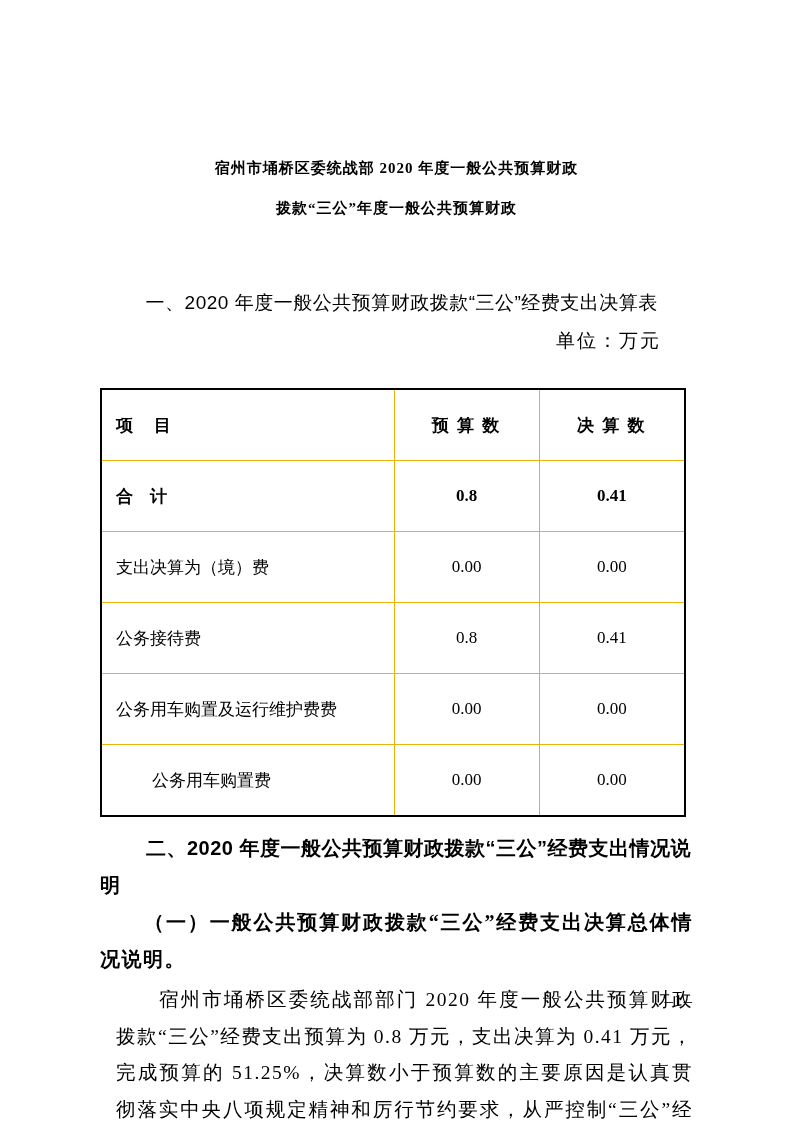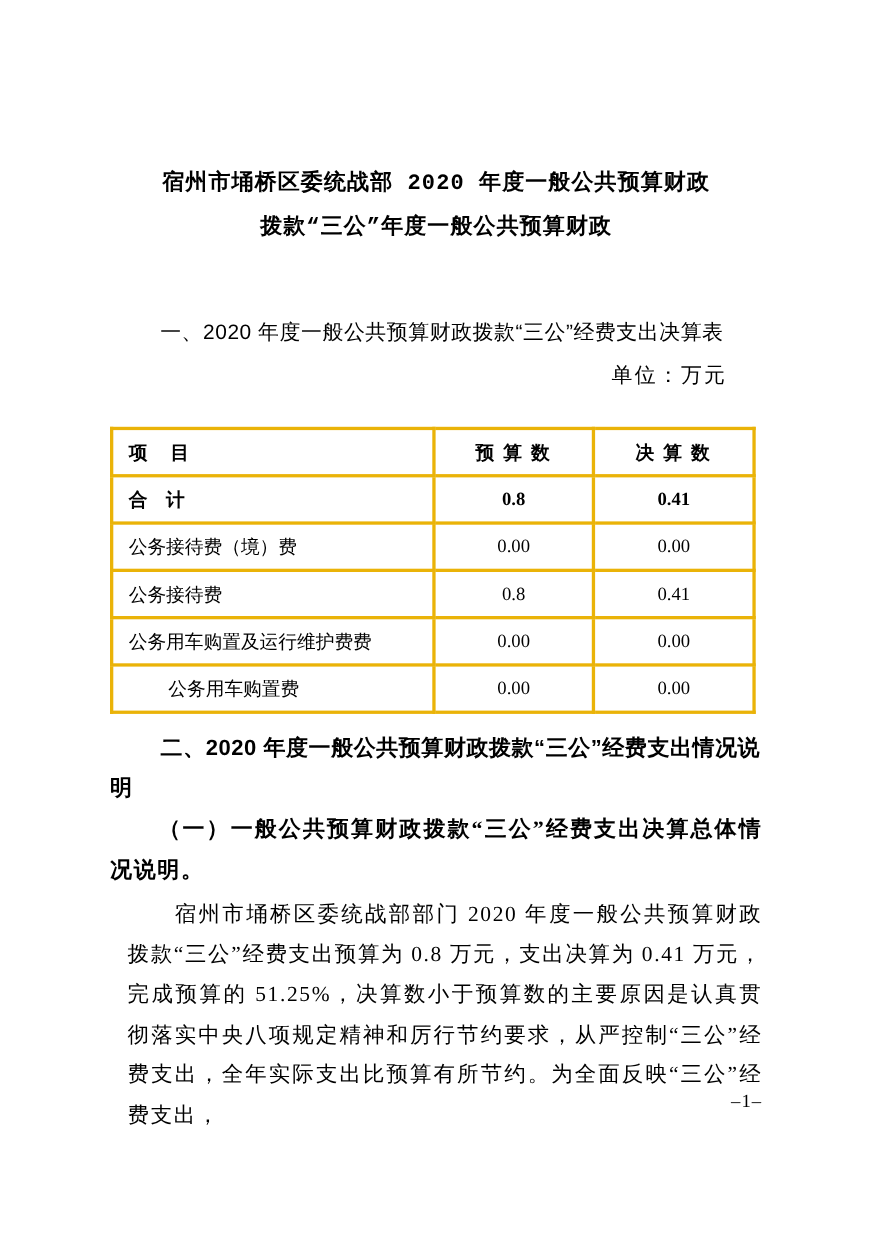--- a/index.html
+++ b/index.html
@@ -18,23 +18,23 @@
   .page {
     box-sizing: border-box;
     width: 793px;
     height: 1122px;
     padding: 148px 100px 0 100px;
   }
   
   .doc-title {
     margin: 0;
     text-align: center;
-    font-family: Liberation Mono, monospace;
+    font-family: Liberation Serif, serif;
     font-weight: bold;
-    font-size: 20px;
+    font-size: 15px;
     line-height: 40px;
     letter-spacing: 1px;
   }
   .title-line { display: block; }
 
   
   .sec1-heading {
     margin: 62px 0 0 0;
     font-family: "Liberation Sans", "DejaVu Sans", sans-serif;
     font-weight: 400;
@@ -55,24 +55,24 @@
   .budget-table {
     margin-top: 34px;
     width: 584px;
     border-collapse: collapse;
     table-layout: fixed;
     border: 2px solid #000;
     font-size: 17px;
   }
   .budget-table th,
   .budget-table td {
-    border: 3px solid #eab308;
+    border: 1px solid #eab308;
     height: 38px;
     vertical-align: middle;
-    padding: 1px;
+    padding: 16px;
   }
   .budget-table .col-item {
     text-align: left;
     padding-left: 14px;
   }
   .budget-table thead th {
     font-weight: bold;
     letter-spacing: 2px;
   }
   .budget-table .val-cell { text-align: center; }
@@ -142,21 +142,21 @@
         <th class="val-cell">决 算 数</th>
       </tr>
     </thead>
     <tbody>
       <tr class="row-total">
         <td class="col-item">合　计</td>
         <td class="val-cell">0.8</td>
         <td class="val-cell">0.41</td>
       </tr>
       <tr>
-        <td class="col-item">公务接待费（境）费</td>
+        <td class="col-item">支出决算为（境）费</td>
         <td class="val-cell">0.00</td>
         <td class="val-cell">0.00</td>
       </tr>
       <tr>
         <td class="col-item">公务接待费</td>
         <td class="val-cell">0.8</td>
         <td class="val-cell">0.41</td>
       </tr>
       <tr>
         <td class="col-item">公务用车购置及运行维护费费</td>

